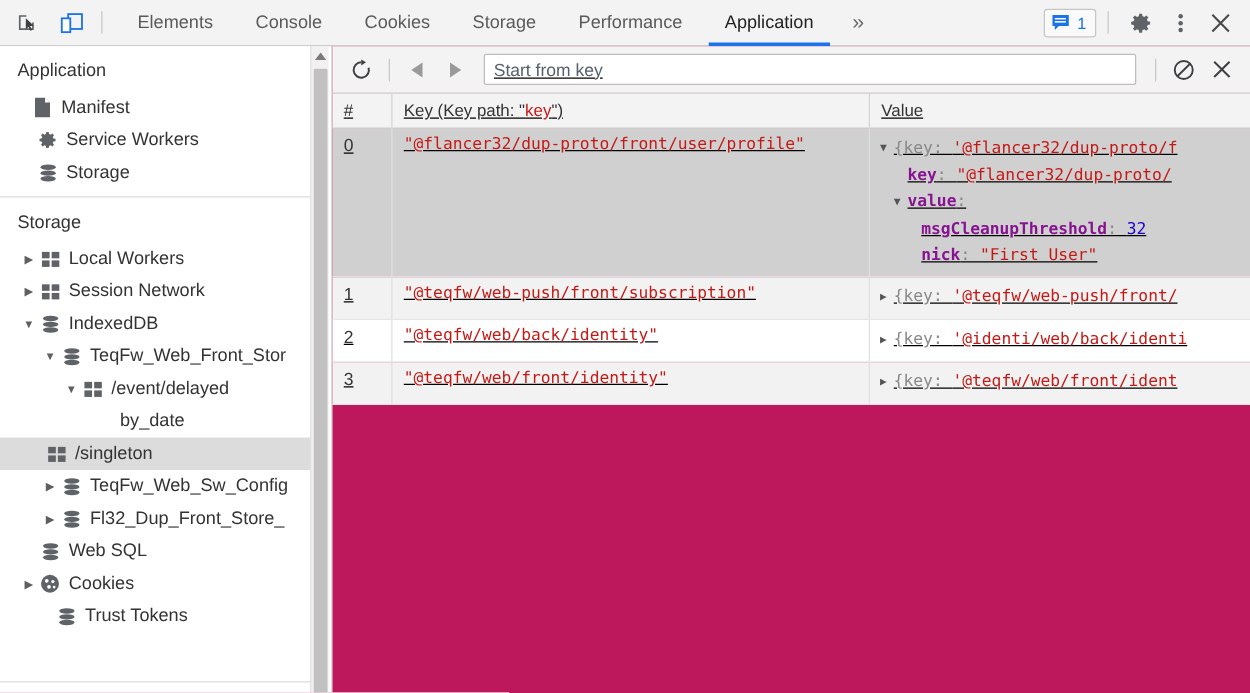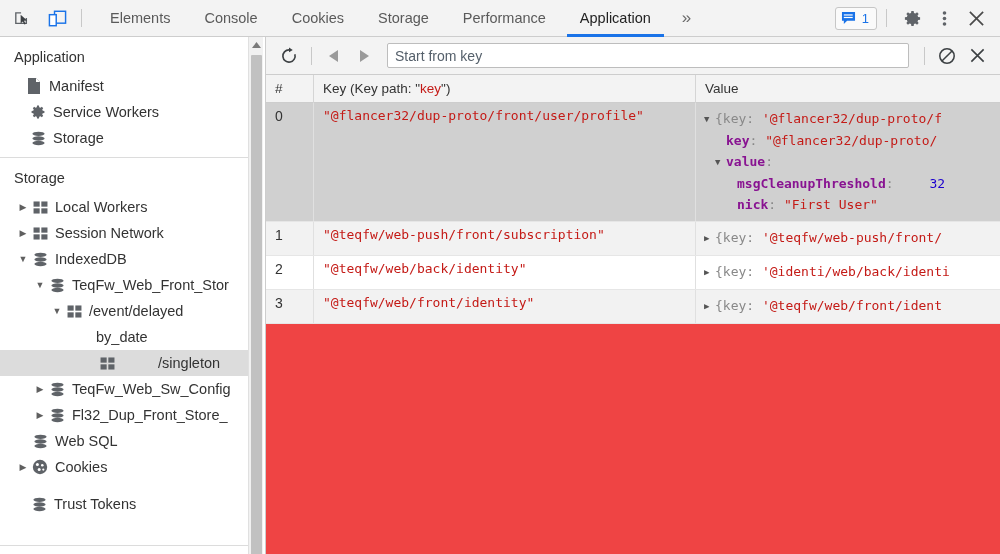--- a/index.html
+++ b/index.html
@@ -88,21 +88,21 @@
   }
   .sb-vline {
     position:absolute; left:265px; top:37px; width:1px; height:517px; background:#cdcdcd;
   }
   .sb-bottomline {
     position:absolute; left:0; top:545px; width:248px; height:1px; background:#dcdcdc;
   }
 
   
   .main {
-    position:absolute; left:266px; top:37px; right:0; bottom:0; background:#ef4444;
+    position:absolute; left:266px; top:37px; right:0; bottom:0; background:#be185d;text-decoration:underline;
   }
   .main-toolbar {
     display:flex; align-items:center; height:38px;
     background:#f3f3f3; border-bottom:1px solid #cdcdcd; padding:0 8px;
   }
   .mt-btn {
     width:30px; height:28px; display:flex; align-items:center; justify-content:center;
   }
   .mt-sep { width:1px; height:18px; background:#c8c8c8; margin:0 7px; }
   .key-input {
@@ -135,21 +135,21 @@
   .cell.c-idx { width:48px; font-size:14px; color:#333; font-family:"Liberation Sans",sans-serif;}
   .cell.c-key { width:382px; }
   .cell.c-val { flex:1 1 auto; border-right:none; padding-left:8px; }
   .mono {
     font-family:"DejaVu Sans Mono","Liberation Mono",monospace;
     font-size:13px; white-space:nowrap;
   }
   .str-red { color:#c41a16; }
   .obj-brace { color:#888; }
   .prop-key { color:#881391; font-weight:bold; }
-  .num-blue { color:#1c00cf;margin-left:28px; }
+  .num-blue { color:#1c00cf; }
   .disc {
     display:inline-block; width:11px; font-size:9px; color:#555; vertical-align:1px;
   }
   .vline { line-height:21px; white-space:nowrap; }
   .ind1 { padding-left:22px; }
   .ind2 { padding-left:11px; }
   .ind3 { padding-left:33px; }
 </style>
 </head>
 <body>
@@ -310,21 +310,21 @@
           <rect x="8.9" y="7.9" width="6.6" height="5.6" fill="#5f6368"></rect>
         </svg>
       </span>
       <span class="sb-label">/event/delayed</span>
     </div>
 
     <div class="sb-item" style="padding-left:84px;">
       <span class="sb-label" style="margin-left:12px;">by_date</span>
     </div>
 
-    <div class="sb-item selected" style="padding-left:97px;gap:36px;">
+    <div class="sb-item selected" style="padding-left:35px;">
       <span class="sb-ico">
         <svg width="15" height="13" viewBox="0 0 16 14">
           <rect x="0.5" y="0.5" width="6.6" height="5.6" fill="#5f6368"></rect>
           <rect x="8.9" y="0.5" width="6.6" height="5.6" fill="#5f6368"></rect>
           <rect x="0.5" y="7.9" width="6.6" height="5.6" fill="#5f6368"></rect>
           <rect x="8.9" y="7.9" width="6.6" height="5.6" fill="#5f6368"></rect>
         </svg>
       </span>
       <span class="sb-label">/singleton</span>
     </div>
@@ -371,21 +371,21 @@
           <circle cx="8" cy="8" r="7.2" fill="#5f6368"></circle>
           <circle cx="5.4" cy="5.6" r="1.5" fill="#ffffff"></circle>
           <circle cx="10.3" cy="6.2" r="1.3" fill="#ffffff"></circle>
           <circle cx="7.2" cy="10.4" r="1.5" fill="#ffffff"></circle>
           <circle cx="11.3" cy="10.6" r="1.1" fill="#ffffff"></circle>
         </svg>
       </span>
       <span class="sb-label">Cookies</span>
     </div>
 
-    <div class="sb-item" style="padding-left:29px;margin-top:11px;">
+    <div class="sb-item" style="padding-left:43px;">
       <span class="sb-ico">
         <svg width="15" height="15" viewBox="0 0 16 16">
           <ellipse cx="8" cy="3" rx="6.5" ry="2.3" fill="#5f6368"></ellipse>
           <ellipse cx="8" cy="8" rx="6.5" ry="2.3" fill="#5f6368"></ellipse>
           <ellipse cx="8" cy="12.8" rx="6.5" ry="2.3" fill="#5f6368"></ellipse>
         </svg>
       </span>
       <span class="sb-label">Trust Tokens</span>
     </div>
   </div>

